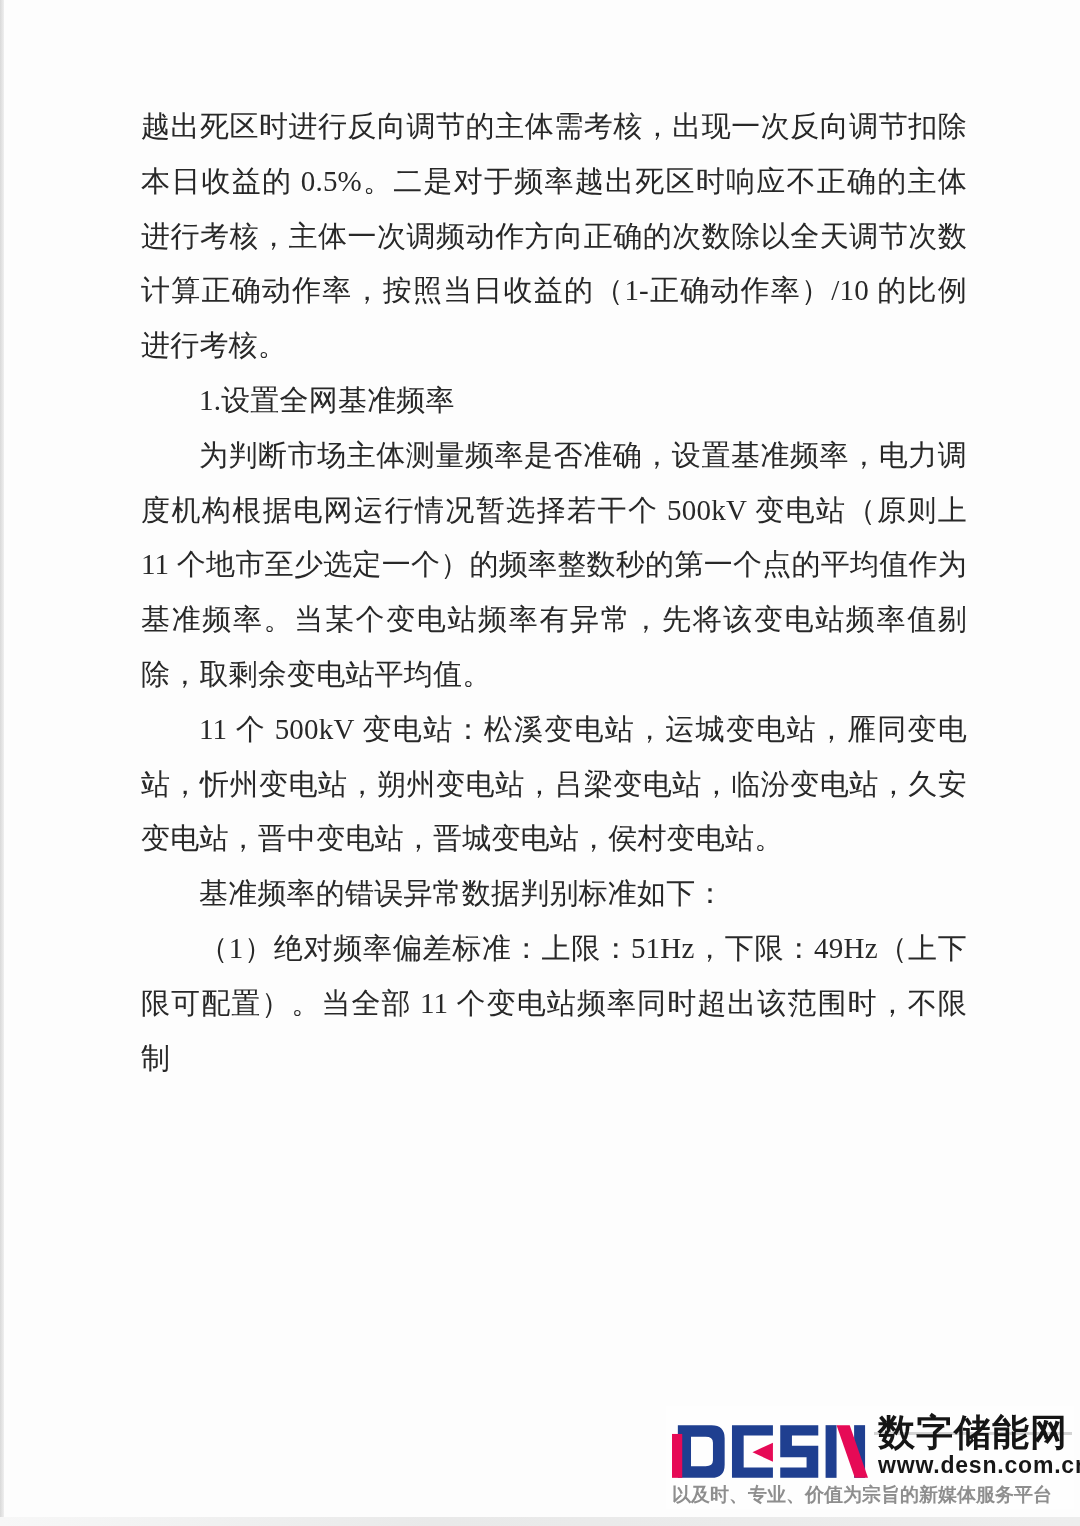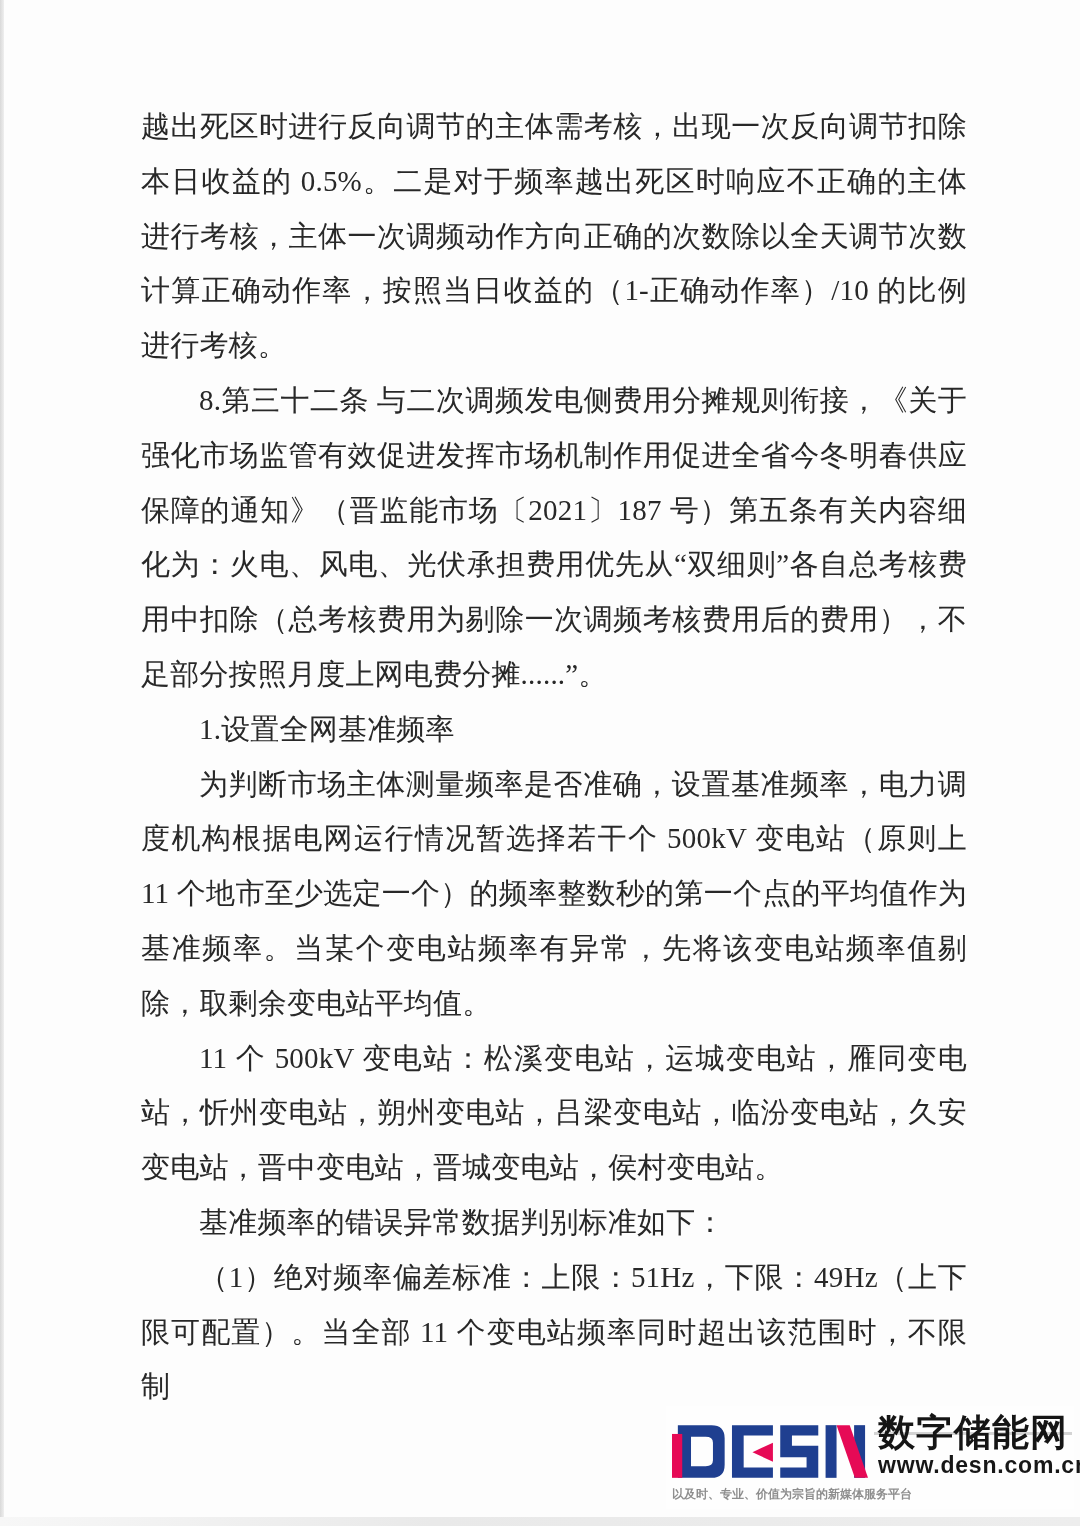--- a/index.html
+++ b/index.html
@@ -58,32 +58,31 @@
   }
   .wm-url {
     position: relative; z-index: 2;
     font-family: "Liberation Sans", "DejaVu Sans", sans-serif;
     font-weight: 800; font-size: 23px; line-height: 25px;
     color: #171717; letter-spacing: 0.8px; white-space: nowrap;
   }
   .wm-tagline {
     margin-top: 6px;
     font-family: "Liberation Sans", "DejaVu Sans", sans-serif;
-    font-weight: 700; font-size: 12px; line-height: 21px;
+    font-weight: 700; font-size: 19px; line-height: 21px;
     color: #8e8e8e; white-space: nowrap;
   }
 </style>
 </head>
 <body>
 
 <div class="page">
 
   <div class="body-text">
     <p>越出死区时进行反向调节的主体需考核，出现一次反向调节扣除本日收益的 0.5%。二是对于频率越出死区时响应不正确的主体进行考核，主体一次调频动作方向正确的次数除以全天调节次数计算正确动作率，按照当日收益的（1-正确动作率）/10 的比例进行考核。</p>
-    <p class="indent">8.第三十二条  与二次调频发电侧费用分摊规则衔接，《关于强化市场监管有效促进发挥市场机制作用促进全省今冬明春供应保障的通知》（晋监能市场〔2021〕187 号）第五条有关内容细化为：火电、风电、光伏承担费用优先从“双细则”各自总考核费用中扣除（总考核费用为剔除一次调频考核费用后的费用），不足部分按照月度上网电费分摊......”。</p>
     <p class="indent">1.设置全网基准频率</p>
     <p class="indent">为判断市场主体测量频率是否准确，设置基准频率，电力调度机构根据电网运行情况暂选择若干个 500kV 变电站（原则上 11 个地市至少选定一个）的频率整数秒的第一个点的平均值作为基准频率。当某个变电站频率有异常，先将该变电站频率值剔除，取剩余变电站平均值。</p>
     <p class="indent">11 个 500kV 变电站：松溪变电站，运城变电站，雁同变电站，忻州变电站，朔州变电站，吕梁变电站，临汾变电站，久安变电站，晋中变电站，晋城变电站，侯村变电站。</p>
     <p class="indent">基准频率的错误异常数据判别标准如下：</p>
     <p class="indent">（1）绝对频率偏差标准：上限：51Hz，下限：49Hz（上下限可配置）。当全部 11 个变电站频率同时超出该范围时，不限制</p>
   </div>
 
   <div class="watermark">
     <div class="wm-row">
       <svg class="logo-svg" viewBox="0 0 268 72" role="img" aria-label="DESN">

